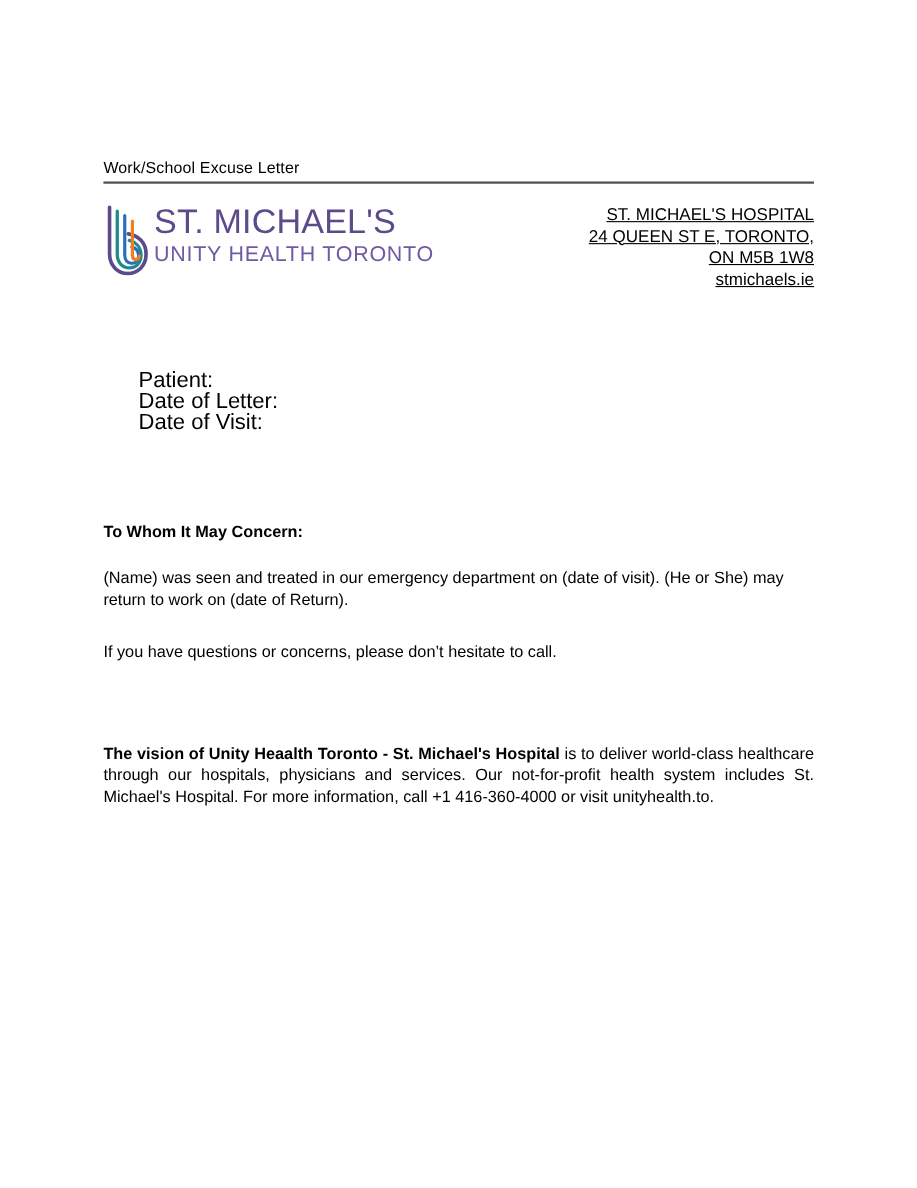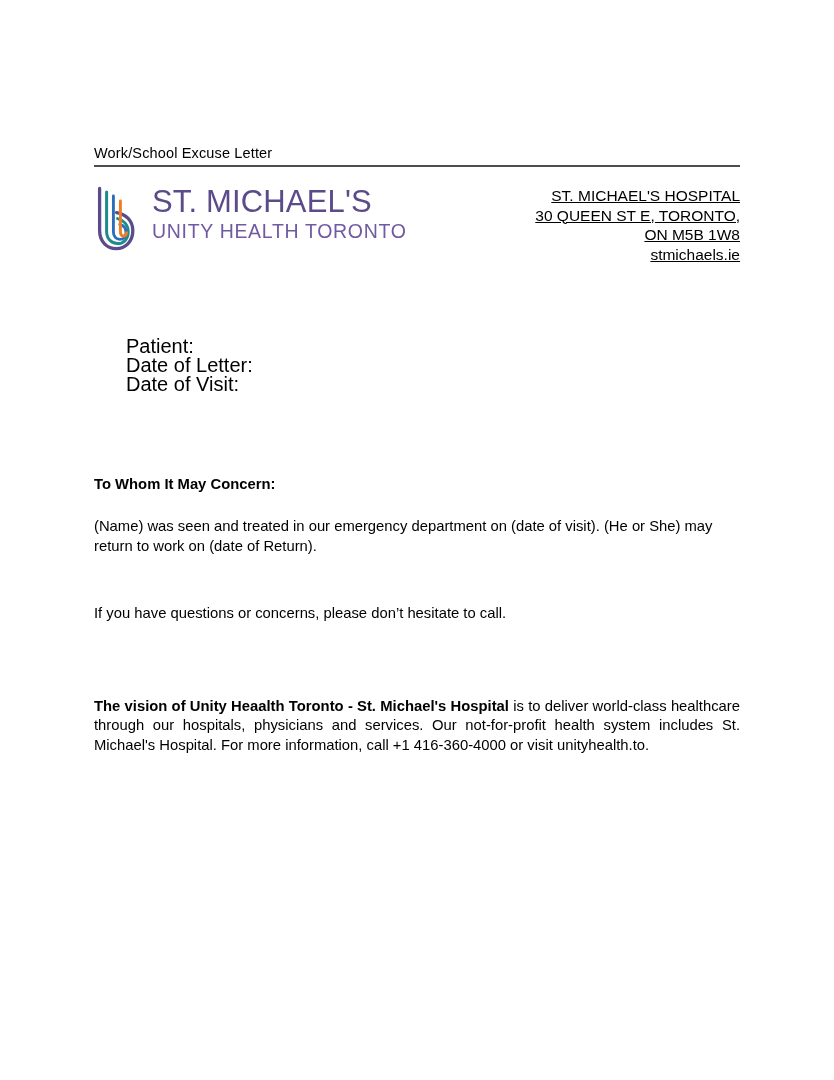--- a/index.html
+++ b/index.html
@@ -52,21 +52,21 @@
     top: 178px;
     width: 646px;
     display: flex;
     justify-content: space-between;
     align-items: flex-start;
   }
 
   .brand {
     display: flex;
     align-items: flex-start;
-    gap: 12px;
+    gap: 0;
     padding-top: 4px;
   }
   .brand-mark {
     width: 46px;
     height: 70px;
     flex: none;
   }
   .brand-words {
     display: flex;
     flex-direction: column;
@@ -130,21 +130,21 @@
   .para {
     margin-top: 23px;
     font-size: 14.8px;
     line-height: 19.5px;
     text-align: left;
   }
   .para-justify {
     text-align: justify;
     text-justify: inter-word;
   }
-  .para-call { margin-top: 48px; }
+  .para-call { margin-top: 28px; }
   .para-vision { margin-top: 73px; }
   .para-vision b { font-weight: bold; }
 </style>
 </head>
 <body>
 
 <div class="page">
 
   <div class="doc-header">
     <div class="doc-header-title">Work/School Excuse Letter</div>
@@ -165,21 +165,21 @@
         <path d="M26.4 19.0 L26.4 49.8 C26.4 52.6 27.8 54.0 29.6 54.0 C31.4 54.0 32.6 52.4 32.6 50.6" fill="none" stroke="#f07d20" stroke-width="2.9" stroke-linecap="round"></path>
       </svg>
       <div class="brand-words">
         <div class="brand-name">ST. MICHAEL'S</div>
         <div class="brand-tagline">UNITY HEALTH TORONTO</div>
       </div>
     </div>
 
     <div class="address-block">
       <span class="address-line">ST. MICHAEL'S HOSPITAL</span>
-      <span class="address-line">30 QUEEN ST E, TORONTO,</span>
+      <span class="address-line">24 QUEEN ST E, TORONTO,</span>
       <span class="address-line">ON M5B 1W8</span>
       <span class="address-line">stmichaels.ie</span>
     </div>
 
   </div>
 
   <div class="body-area">
 
     <div class="field-list">
       <span class="field-line">Patient:</span>

